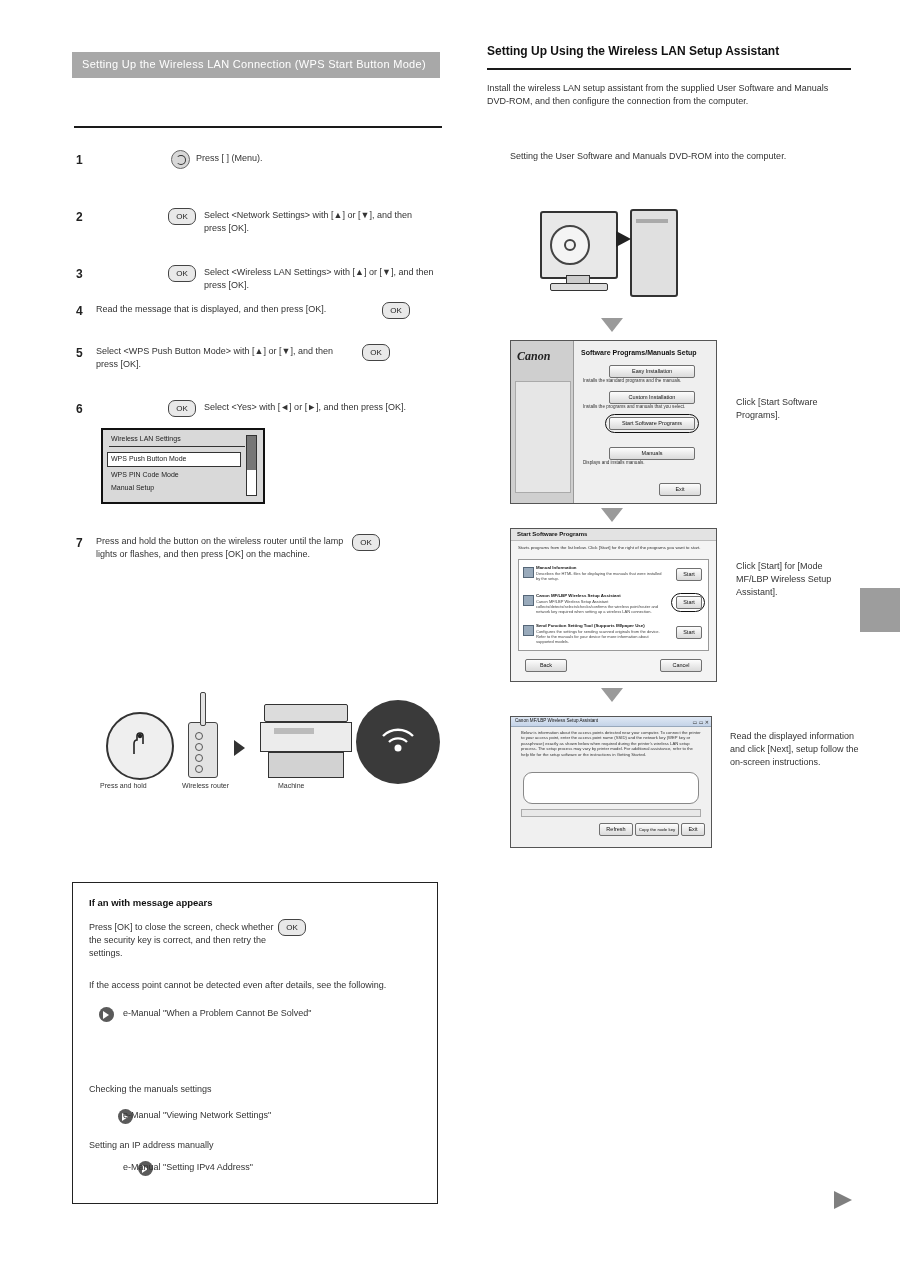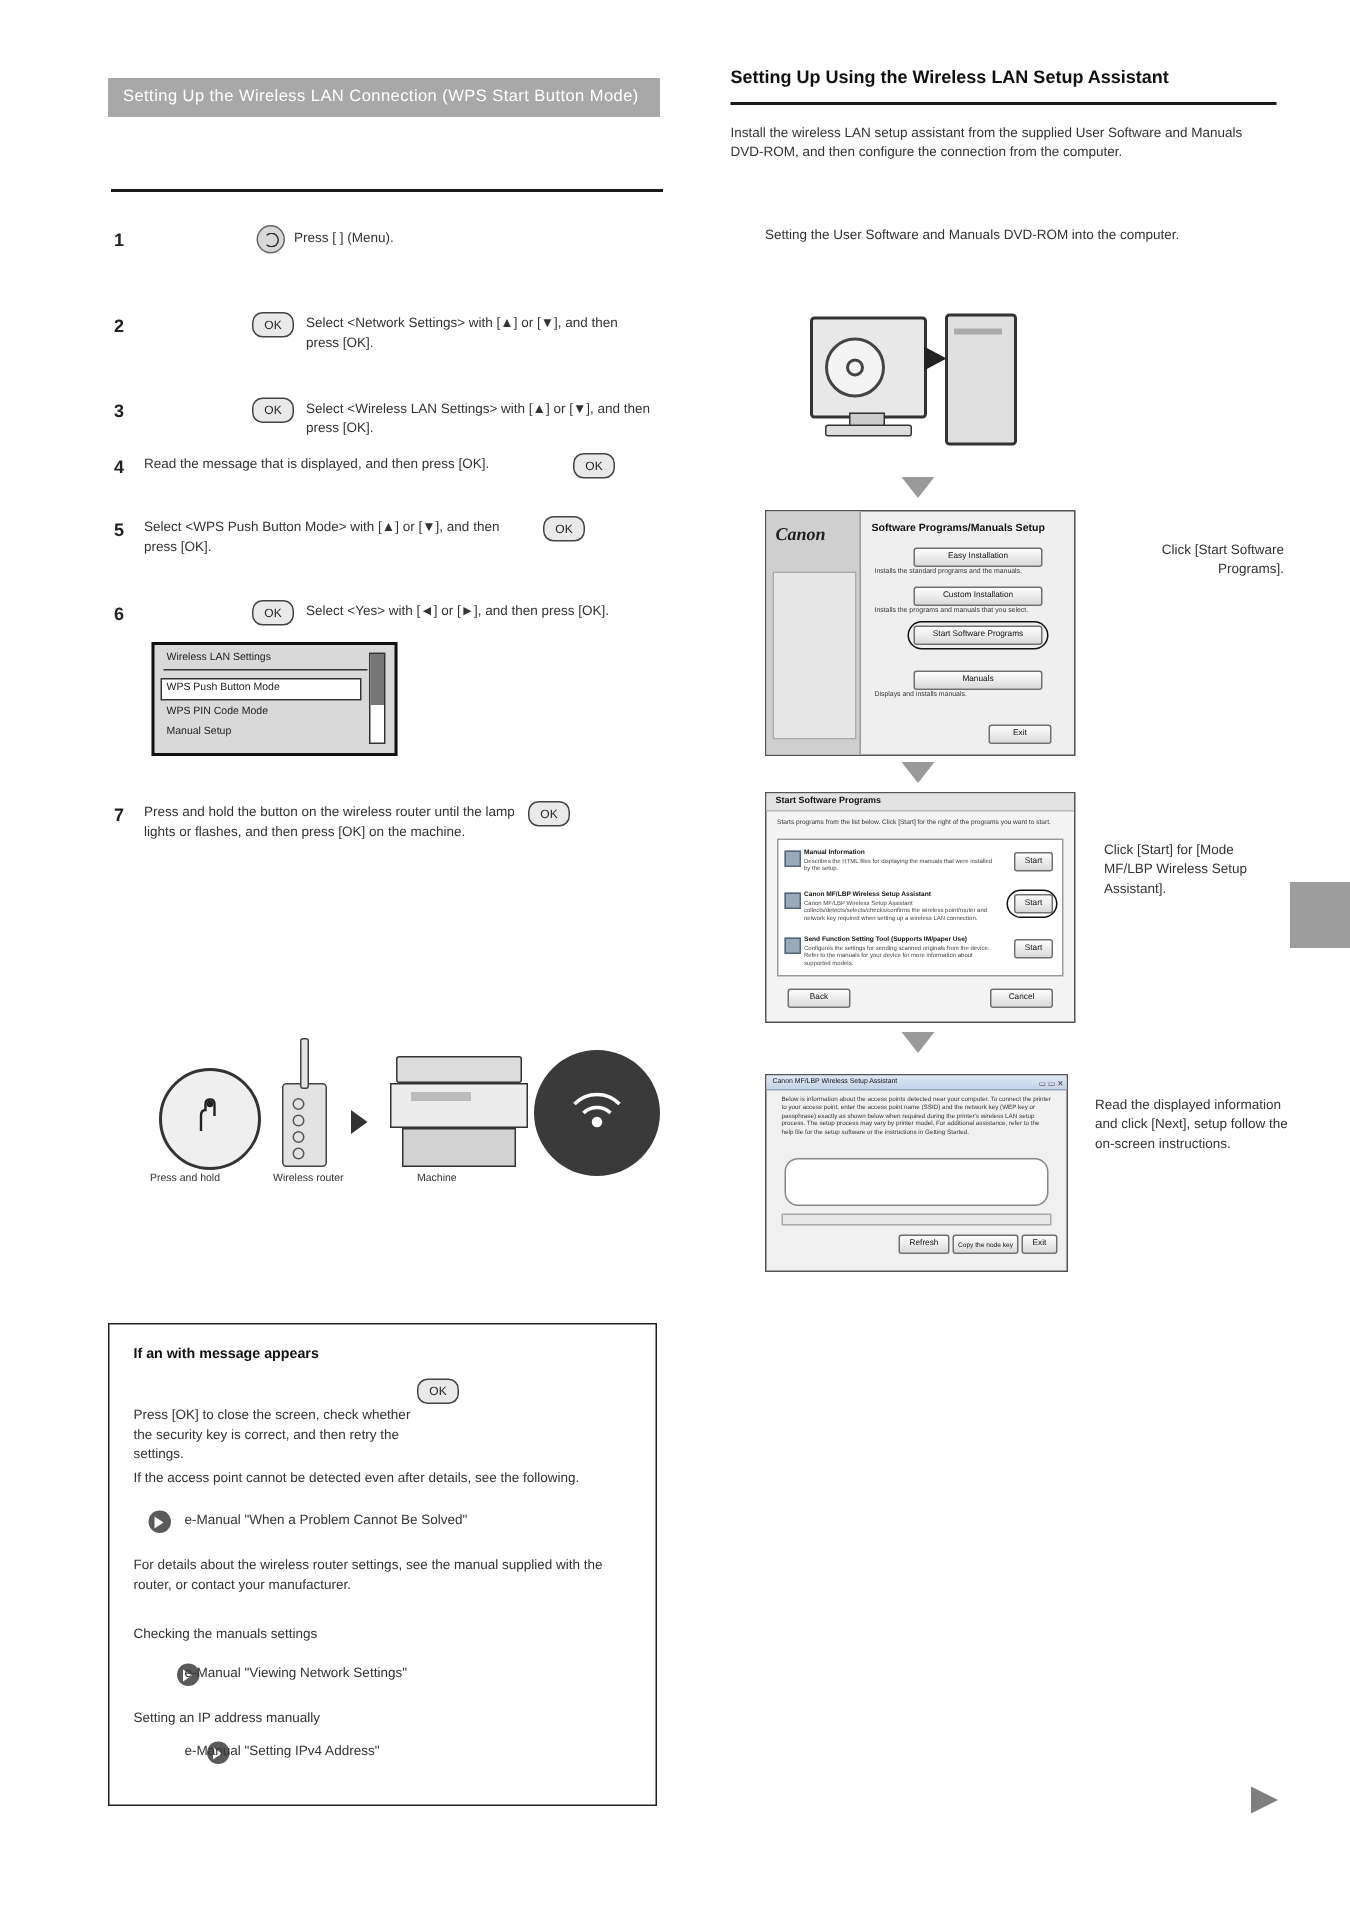--- a/index.html
+++ b/index.html
@@ -402,27 +402,26 @@
   </svg>
 
   <div class="small-text abs" style="left:0px; top:92px; font-size:7px;">Press and hold</div>
   <div class="small-text abs" style="left:82px; top:92px; font-size:7px;">Wireless router</div>
   <div class="small-text abs" style="left:178px; top:92px; font-size:7px;">Machine</div>
 </div>
 
 <div id="note-box">
   <div class="note-head" style="left:16px; top:14px;">If an with message appears</div>
   <span class="okkey abs" style="left:205px; top:36px;">OK</span>
-  <div class="note-line" style="left:16px; top:38px; width:185px;margin-top:16px;">Press [OK] to close the screen, check whether the security key is correct, and then retry the settings.</div>
+  <div class="note-line" style="left:16px; top:38px; width:185px;">Press [OK] to close the screen, check whether the security key is correct, and then retry the settings.</div>
 
   <div class="note-line" style="left:16px; top:96px; width:330px;">If the access point cannot be detected even after details, see the following.</div>
   <span class="arrowdot abs" style="left:26px; top:124px;"></span>
   <div class="note-line" style="left:50px; top:124px; width:290px;">e-Manual "When a Problem Cannot Be Solved"</div>
 
-  <div class="note-line" style="left:16px; top:154px; width:330px;">For details about the wireless router settings, see the manual supplied with the router, or contact your manufacturer.</div>
 
   <div class="note-line" style="left:16px; top:200px; width:330px;">Checking the manuals settings</div>
   <span class="arrowdot abs" style="left:26px; top:226px;"></span>
   <div class="note-line" style="left:50px; top:226px; width:290px;">e-Manual "Viewing Network Settings"</div>
 
   <div class="note-line" style="left:16px; top:256px; width:330px;">Setting an IP address manually</div>
   <span class="arrowdot abs" style="left:26px; top:278px;"></span>
   <div class="note-line" style="left:50px; top:278px; width:290px;">e-Manual "Setting IPv4 Address"</div>
 </div>
 
@@ -461,21 +460,21 @@
 
   <div class="mockbtn" style="left:98px; top:76px; width:84px;">Start Software Programs</div>
   <div class="highlight-oval" style="left:94px; top:73px; width:92px; height:17px;"></div>
 
   <div class="mockbtn" style="left:98px; top:106px; width:84px;">Manuals</div>
   <div class="mockcap" style="left:72px; top:119px; width:128px;">Displays and installs manuals.</div>
 
   <div class="mockbtn" style="left:148px; top:142px; width:40px;">Exit</div>
 </div>
 
-<div class="step-text abs" style="left:736px; top:360px; width:120px;text-align:right;">Click [Start Software Programs].</div>
+<div class="step-text abs" style="left:736px; top:396px; width:120px;">Click [Start Software Programs].</div>
 
 <div class="down-tri" style="left:601px; top:508px;"></div>
 
 <div id="shot2">
   <div class="bar"></div>
   <div class="abs" style="left:6px; top:1.5px; font-size:6px; font-weight:bold; color:#111;">Start Software Programs</div>
   <div class="abs" style="left:7px; top:16px; width:190px; font-size:4.4px; color:#333;">Starts programs from the list below. Click [Start] for the right of the programs you want to start.</div>
 
   <div class="listbox">
     <div class="listrow" style="top:4px;">

